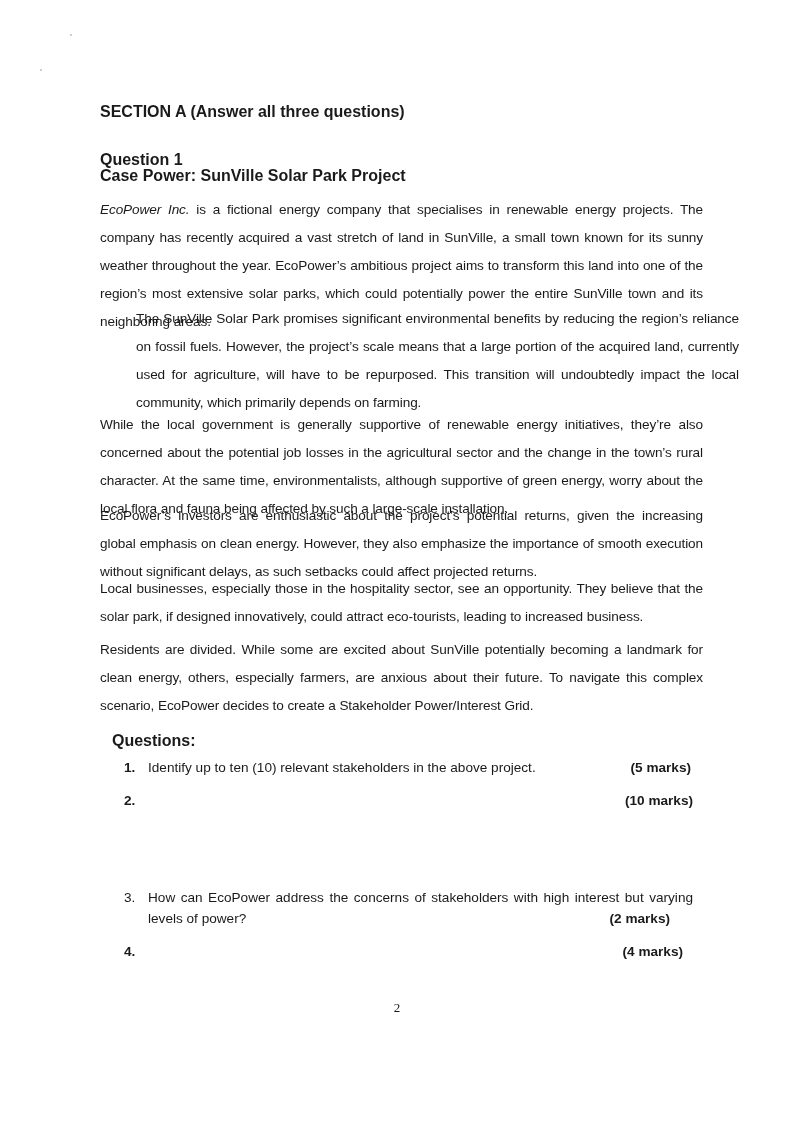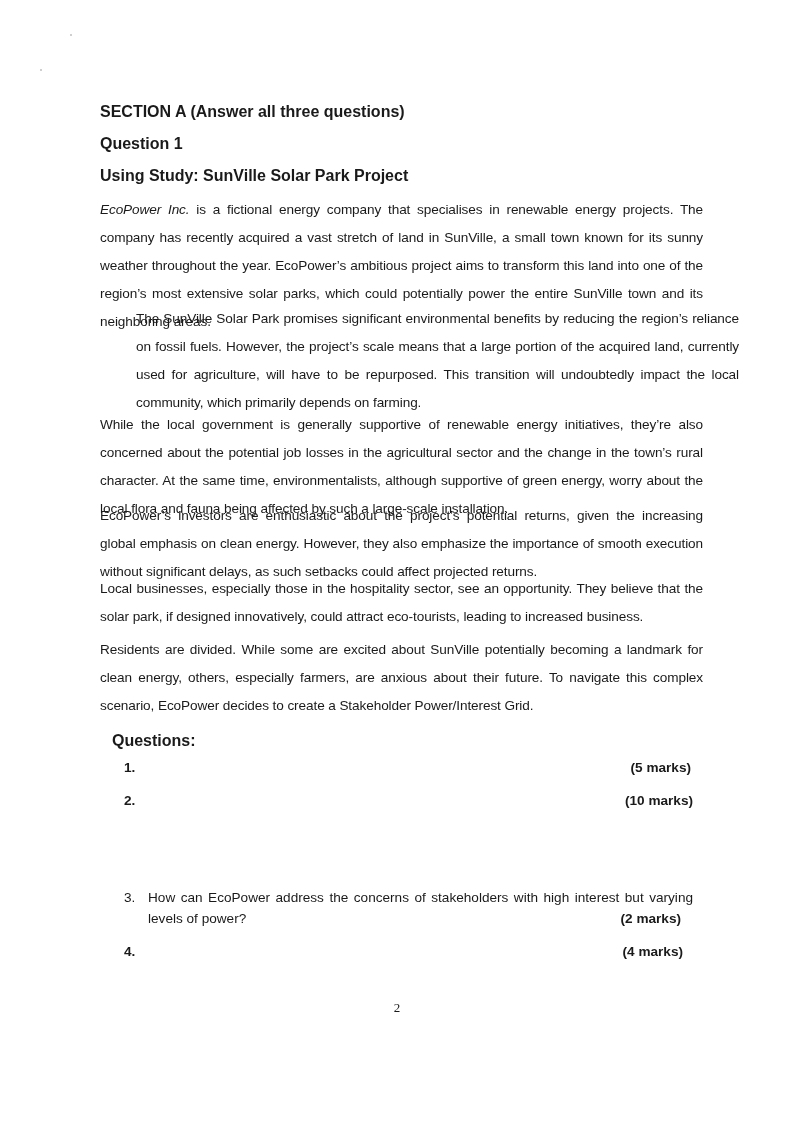--- a/index.html
+++ b/index.html
@@ -21,44 +21,44 @@
   .speck { position: absolute; width: 2px; height: 2px; background: #cfcfcf; }
 </style>
 </head>
 <body>
 
 <div class="speck" style="left:70px; top:34px;"></div>
 <div class="speck" style="left:40px; top:69px;"></div>
 
 <div class="page">
   <p class="heading" style="top:0px;">SECTION A (Answer all three questions)</p>
-  <p class="heading" style="top:32px;">Question 1</p>
-  <p class="heading" style="top:64px;">Using Study: SunVille Solar Park Project</p>
+  <p class="heading" style="top:48px;">Question 1</p>
+  <p class="heading" style="top:64px;">Case Power: SunVille Solar Park Project</p>
 
   <p class="para" style="top:93px;"><em>EcoPower Inc.</em><span> is a fictional energy company that specialises in renewable energy projects. The company has recently acquired a vast stretch of land in SunVille, a small town known for its sunny weather throughout the year. EcoPower’s ambitious project aims to transform this land into one of the region’s most extensive solar parks, which could potentially power the entire SunVille town and its neighboring areas.</span></p>
   <p class="para" style="top:202px;margin-left:36px;">The SunVille Solar Park promises significant environmental benefits by reducing the region’s reliance on fossil fuels. However, the project’s scale means that a large portion of the acquired land, currently used for agriculture, will have to be repurposed. This transition will undoubtedly impact the local community, which primarily depends on farming.</p>
   <p class="para" style="top:308px;">While the local government is generally supportive of renewable energy initiatives, they’re also concerned about the potential job losses in the agricultural sector and the change in the town’s rural character. At the same time, environmentalists, although supportive of green energy, worry about the local flora and fauna being affected by such a large-scale installation.</p>
   <p class="para" style="top:399px;">EcoPower’s investors are enthusiastic about the project’s potential returns, given the increasing global emphasis on clean energy. However, they also emphasize the importance of smooth execution without significant delays, as such setbacks could affect projected returns.</p>
   <p class="para" style="top:472px;">Local businesses, especially those in the hospitality sector, see an opportunity. They believe that the solar park, if designed innovatively, could attract eco-tourists, leading to increased business.</p>
   <p class="para" style="top:533px;">Residents are divided. While some are excited about SunVille potentially becoming a landmark for clean energy, others, especially farmers, are anxious about their future. To navigate this complex scenario, EcoPower decides to create a Stakeholder Power/Interest Grid.</p>
 
   <p class="heading" style="top:629px;margin-left:12px;">Questions:</p>
 
   <div class="q-list" style="top:654px;">
     <div class="q-item" style="top:0px;">
       <span class="q-num bold">1.</span>
-      <div class="q-text"><span class="q-marks" style="margin-right:2px;">(5 marks)</span></div>
+      <div class="q-text"><span>Identify up to ten (10) relevant stakeholders in the above project.</span><span class="q-marks" style="margin-right:2px;">(5 marks)</span></div>
     </div>
     <div class="q-item" style="top:33px;">
       <span class="q-num bold">2.</span>
       <div class="q-text"><br><span class="q-marks" style="margin-top:-21px;">(10 marks)</span></div>
     </div>
     <div class="q-item" style="top:130px;">
       <span class="q-num">3.</span>
-      <div class="q-text"><span>How can EcoPower address the concerns of stakeholders with high interest but varying levels of power?</span><span class="q-marks" style="margin-right:12px;">(2 marks)</span></div>
+      <div class="q-text"><span>How can EcoPower address the concerns of stakeholders with high interest but varying levels of power?</span><span class="q-marks" style="margin-right:23px;">(2 marks)</span></div>
     </div>
     <div class="q-item" style="top:184px;">
       <span class="q-num bold">4.</span>
       <div class="q-text"><span class="q-marks" style="margin-right:10px;">(4 marks)</span></div>
     </div>
   </div>
 </div>
 
 <div class="page-number">2</div>
 

